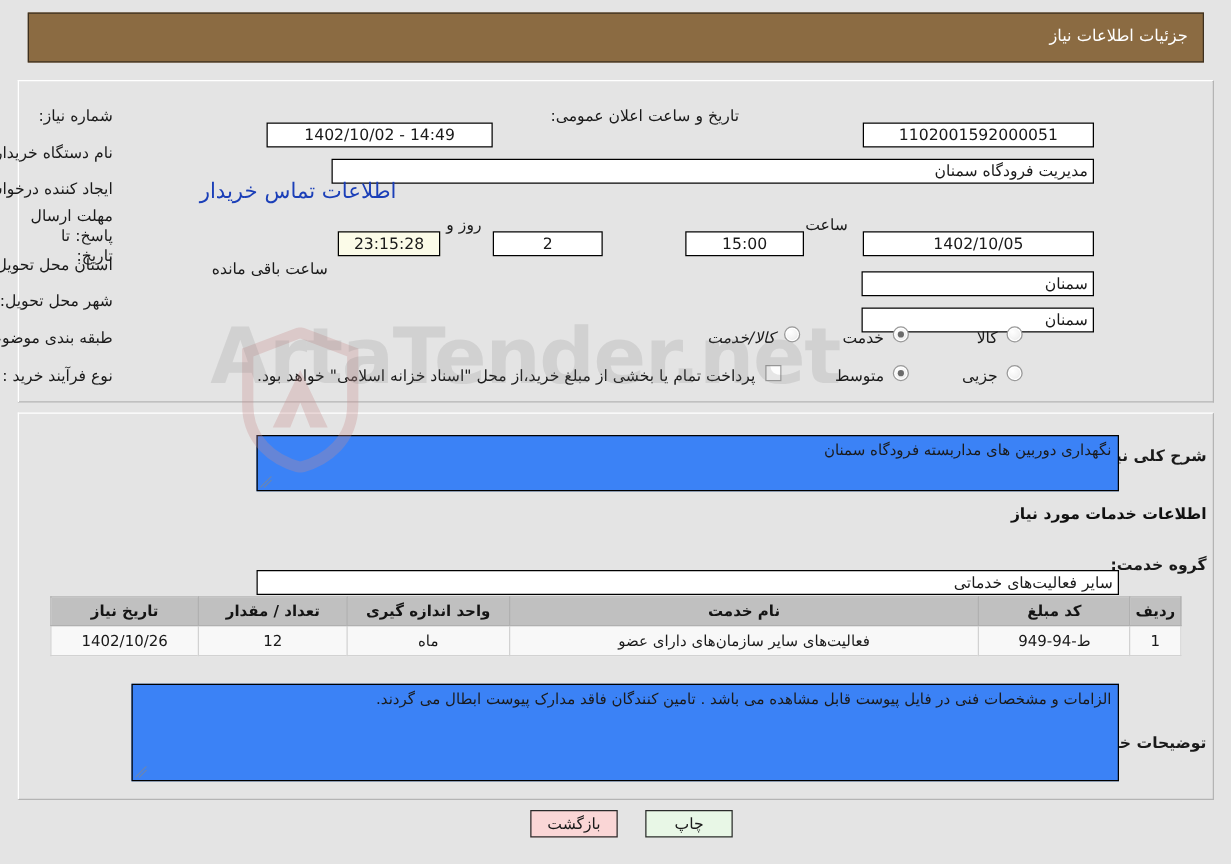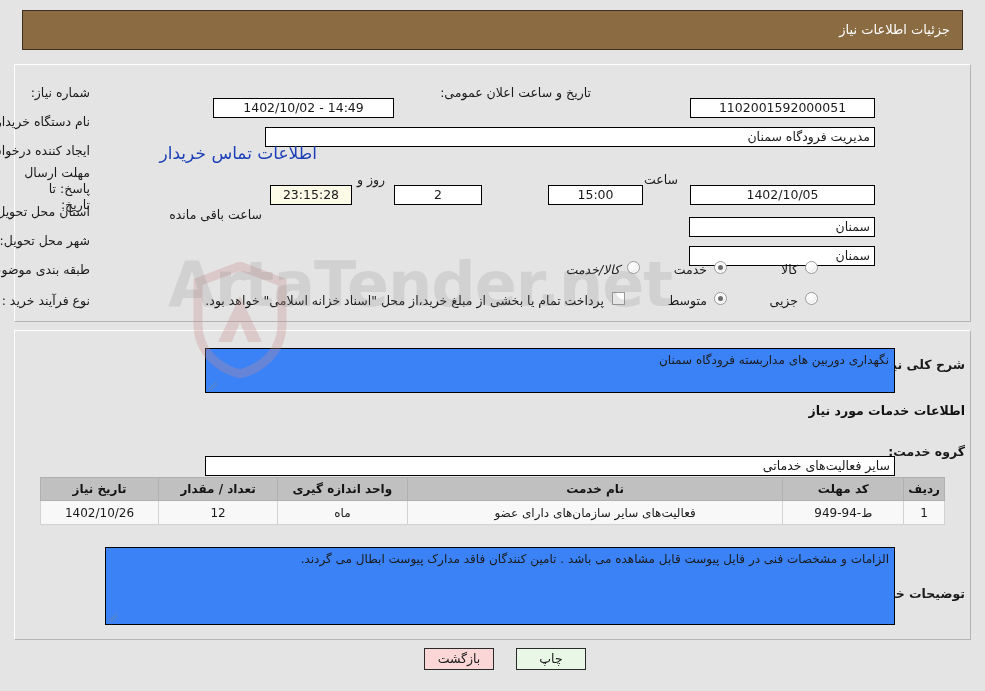--- a/index.html
+++ b/index.html
@@ -285,21 +285,21 @@
 
   <div class="section-h" style="right:5px; top:72px;">اطلاعات خدمات مورد نیاز</div>
 
   <div class="lbl lbl-b" style="right:5px; top:113px;">گروه خدمت:</div>
   <div class="fld right" style="right:75px; top:109px; width:690px;">سایر فعالیت‌های خدماتی</div>
 
   <table class="tbl" style="right:25px; top:146px; width:905px;">
     <thead>
       <tr>
         <th style="width:34px;">ردیف</th>
-        <th style="width:122px;">کد مهلت</th>
+        <th style="width:122px;">کد مبلغ</th>
         <th style="width:380px;">نام خدمت</th>
         <th style="width:130px;">واحد اندازه گیری</th>
         <th style="width:120px;">تعداد / مقدار</th>
         <th style="width:119px;">تاریخ نیاز</th>
       </tr>
     </thead>
     <tbody>
       <tr>
         <td>1</td>
         <td class="ltr">ط-94-949</td>

